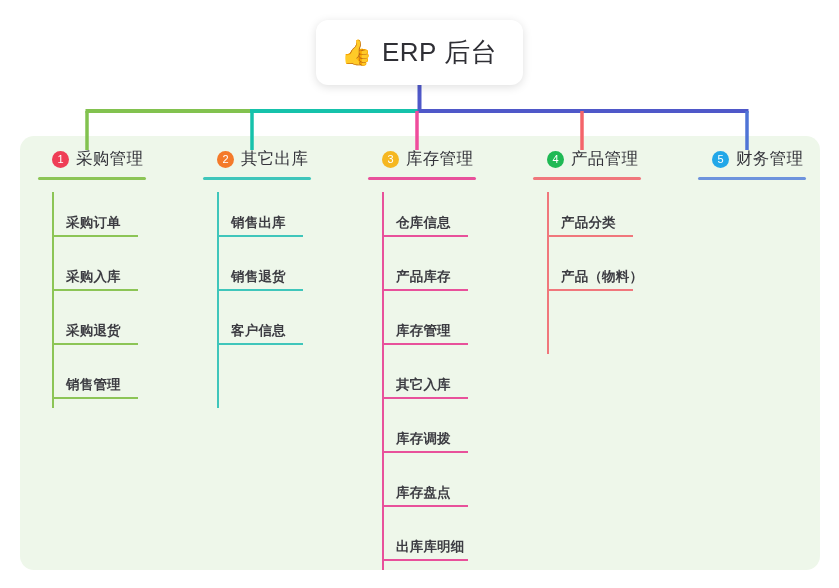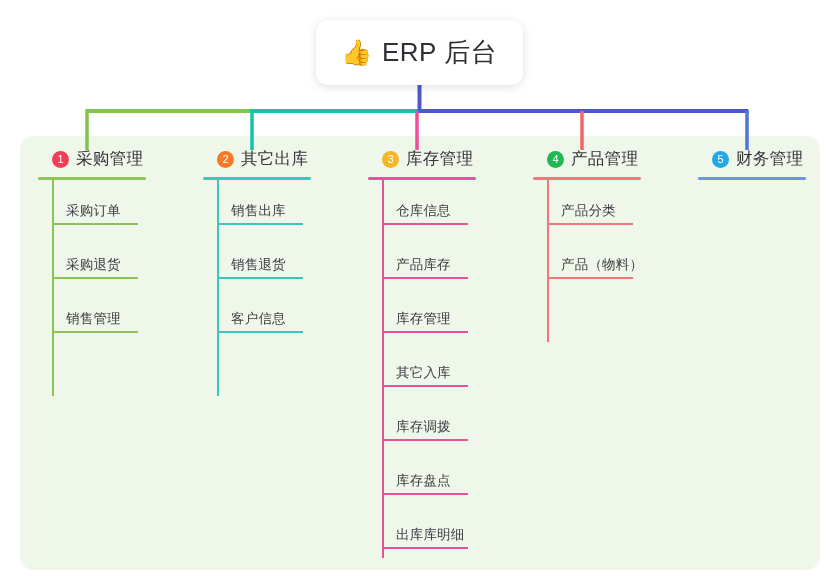--- a/index.html
+++ b/index.html
@@ -114,21 +114,22 @@
     white-space: nowrap;
     letter-spacing: 0.3px;
   }
   .col-rule {
     height: 3px;
     border-radius: 2px;
     margin-top: 5px;
   }
   .col-body {
     position: relative;
-    margin-top: 0;
+    margin-top: 12px;
+    font-weight: bold;
   }
   .spine {
     position: absolute;
     left: 14px;
     top: 0;
     width: 2px;
   }
   .leaf {
     position: relative;
     height: 54px;
@@ -184,20 +185,24 @@
           <span class="col-title">采购管理</span>
         </div>
         <div class="col-rule" style="background: rgb(140, 197, 86); width: 108px;"></div>
         <div class="col-body">
           <div class="spine" style="background: rgb(140, 197, 86); height: 216px;"></div>
           <div class="leaf">
             <span class="leaf-label">采购订单</span>
             <div class="leaf-rule" style="background: rgb(140, 197, 86);"></div>
           </div>
           <div class="leaf">
+            <span class="leaf-label">采购入库</span>
+            <div class="leaf-rule" style="background: rgb(140, 197, 86);"></div>
+          </div>
+          <div class="leaf">
             <span class="leaf-label">采购退货</span>
             <div class="leaf-rule" style="background: rgb(140, 197, 86);"></div>
           </div>
           <div class="leaf">
             <span class="leaf-label">销售管理</span>
             <div class="leaf-rule" style="background: rgb(140, 197, 86);"></div>
           </div>
         </div>
       </div>
       <div class="column" style="left: 203px;">

